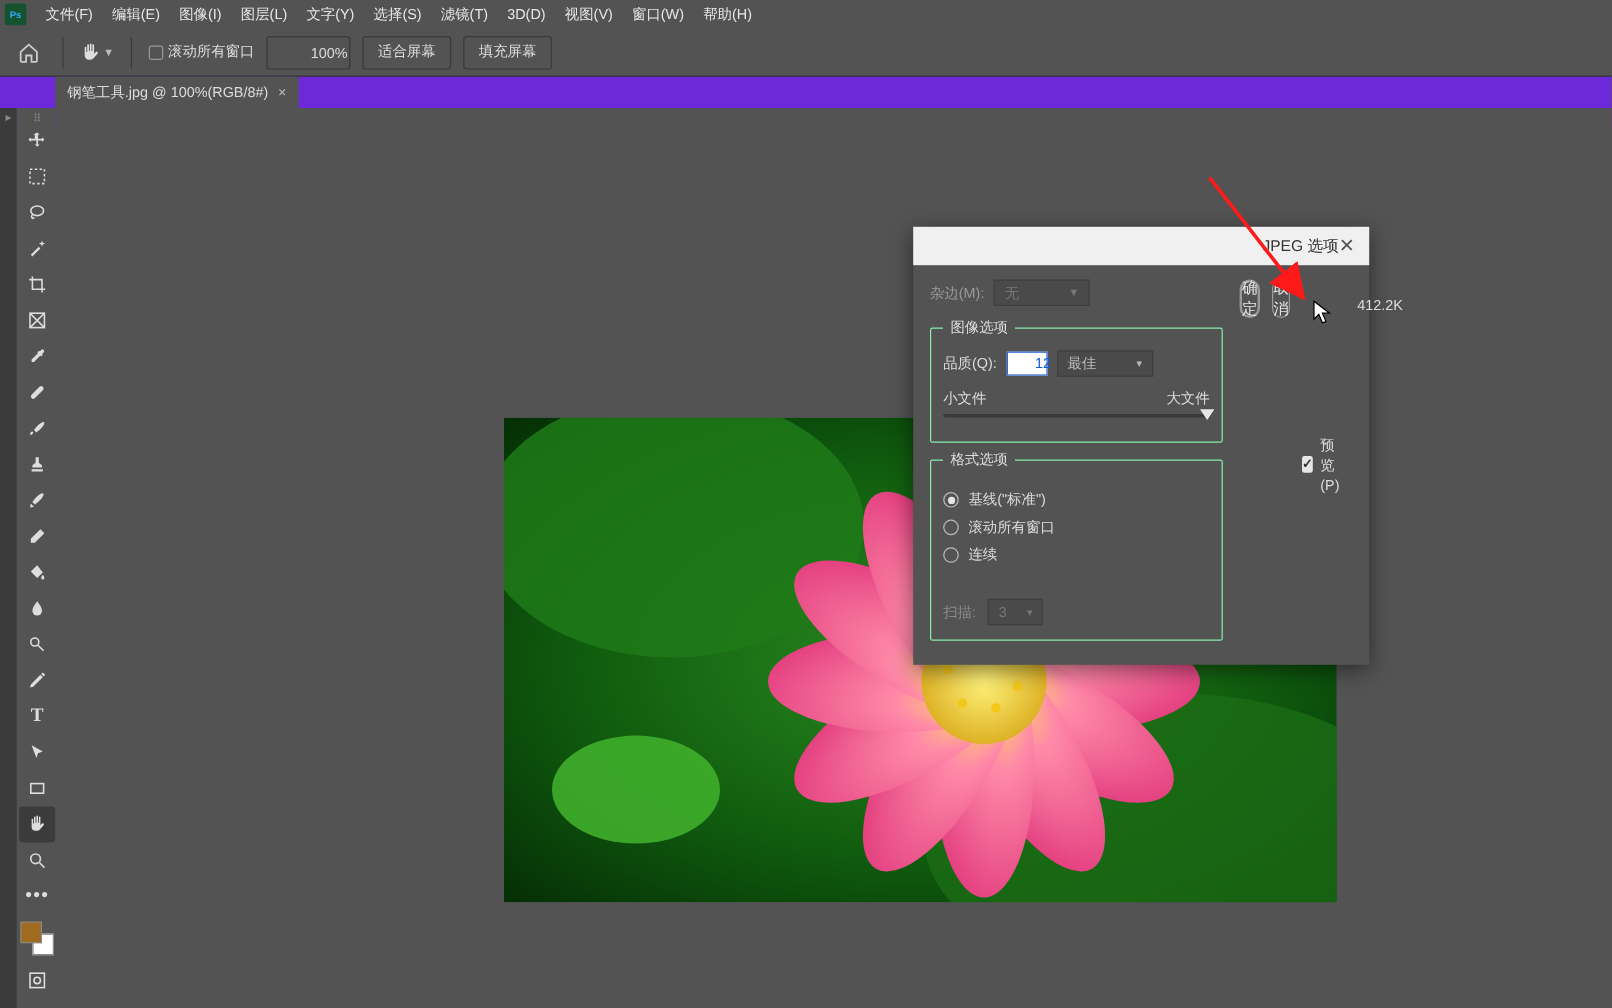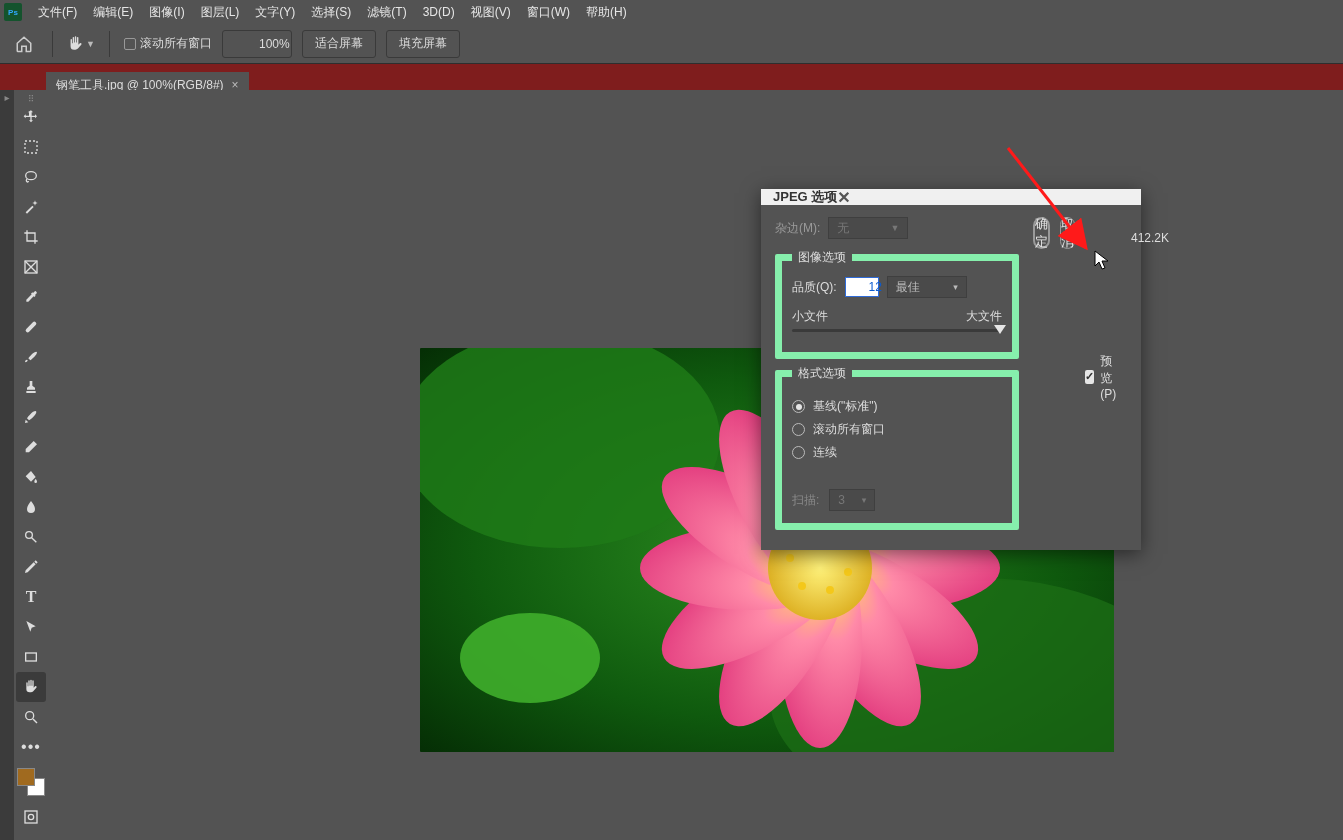--- a/index.html
+++ b/index.html
@@ -13,51 +13,51 @@
 
 .optionsbar { height:40px; background:#535353; border-bottom:1px solid #2e2e2e; display:flex; align-items:center; padding-left:10px; gap:10px; font-size:12px; color:#ddd; }
 .home-btn { width:28px; height:28px; display:flex; align-items:center; justify-content:center; }
 .hand-btn { width:28px; height:28px; display:flex; align-items:center; justify-content:center; position:relative; }
 .chev { font-size:9px; color:#bbb; margin-left:2px; }
 .chk { width:12px; height:12px; border:1px solid #999; border-radius:2px; display:inline-block; margin-right:4px; vertical-align:middle; }
 .opt-btn { height:28px; padding:0 12px; border:1px solid #3a3a3a; border-radius:3px; display:flex; align-items:center; background:#535353; font-size:12px; color:#ddd;}
 .zoom-field { width:70px; text-align:center;padding-left:36px; }
 
 
-.tabbar { height:42px; background:#7f1d1d; display:flex; align-items:center; padding-left:46px; }
+.tabbar { height:42px; background:#6d28d9; display:flex; align-items:flex-start; padding-left:46px; }
 .tab { height:26px; background:#535353; border-top-left-radius:0; padding:0 10px; display:flex; align-items:center; font-size:12px; color:#ddd; gap:8px;}
 .tab .close-x { color:#bbb; font-size:12px; }
 
 
 .workspace { position:absolute; left:0; top:90px; right:0; bottom:0; display:flex; }
 .gutter { width:14px; background:#3b3b3b; }
 .toolbox { width:34px; background:#535353; display:flex; flex-direction:column; align-items:center; padding-top:4px; gap:0; }
 .toolbox .grab { width:30px; height:8px; color:#888; font-size:9px; text-align:center;}
 .tool { width:30px; height:30px; display:flex; align-items:center; justify-content:center; color:#ddd; font-size:16px; position:relative;}
 .tool.active { background:#3b3b3b; border-radius:3px; }
 .swatches { margin-top:6px; width:28px; height:28px; position:relative;}
 .swatch-fg { width:18px; height:18px; background:#a06a1f; border:1px solid #888; position:absolute; top:0; left:0;}
 .swatch-bg { width:18px; height:18px; background:#fff; border:1px solid #888; position:absolute; bottom:0; right:0;}
 .canvas-area { flex:1; background:#535353; position:relative; }
 .canvas-img { position:absolute; left:372px; top:258px; width:694px; height:404px; overflow:hidden; border-radius:1px; }
 
 
 .dialog { position:absolute; left:761px; top:189px; width:380px; background:#535353; box-shadow:0 4px 18px rgba(0,0,0,.5); font-size:12px; color:#ddd;}
-.dlg-title { height:16px; background:#f0f0f0; color:#333; display:flex; align-items:center; padding:0 12px; font-size:13px; justify-content:flex-start;font-weight:bold;}
+.dlg-title { height:32px; background:#f0f0f0; color:#333; display:flex; align-items:center; padding:0 12px; font-size:13px; justify-content:flex-end;}
 .dlg-close { color:#555; font-size:16px; cursor:default;}
 .dlg-body { display:flex; padding:12px 14px 20px 14px; gap:14px;}
 .dlg-left { flex:1; }
 .dlg-right { width:94px; display:flex; flex-direction:row; gap:10px; align-items:stretch;}
 .btn-pill { height:32px; border:1px solid #9a9a9a; border-radius:16px; display:flex; align-items:center; justify-content:center; background:#535353; color:#e6e6e6; font-size:13px;}
 .btn-pill.primary { border-width:2px; }
 .row { display:flex; align-items:center; gap:8px; margin-bottom:10px;}
 .label-dim { color:#9a9a9a; }
 .select-box { height:22px; border:1px solid #3f3f3f; background:#4a4a4a; padding:0 8px; display:flex; align-items:center; min-width:80px; justify-content:space-between; color:#bbb; font-size:12px;}
 .select-box.dim { color:#777; }
-fieldset { border:7px solid #86efac; border-radius:2px; padding:10px 10px 12px 10px; margin-top:6px;}
+fieldset { border:1px solid #86efac; border-radius:2px; padding:10px 10px 12px 10px; margin-top:6px;}
 legend { padding:0 6px; color:#ddd; font-size:12px;}
 .num-input { width:34px; height:20px; background:#fff; color:#0a5bd1; border:1px solid #2f6bd8; font-size:12px; text-align:center; display:flex; align-items:center; justify-content:center;padding-left:27px;}
 .slider-row { position:relative; height:32px;}
 .slider-labs { display:flex; justify-content:space-between; font-size:12px; color:#ddd;}
 .slider-track { height:3px; background:#3a3a3a; margin-top:4px; border-radius:2px; position:relative;}
 .slider-thumb { position:absolute; right:-4px; top:-4px; width:0; height:0; border-left:6px solid transparent; border-right:6px solid transparent; border-top:9px solid #e6e6e6;}
 .radio-row { display:flex; align-items:center; gap:8px; margin:6px 0;}
 .radio { width:13px; height:13px; border:1.5px solid #bbb; border-radius:50%; display:inline-flex; align-items:center; justify-content:center;}
 .radio.checked::after { content:""; width:6px; height:6px; background:#e6e6e6; border-radius:50%; }
 .scan-row { display:flex; align-items:center; gap:10px; margin-top:28px; color:#888;}

